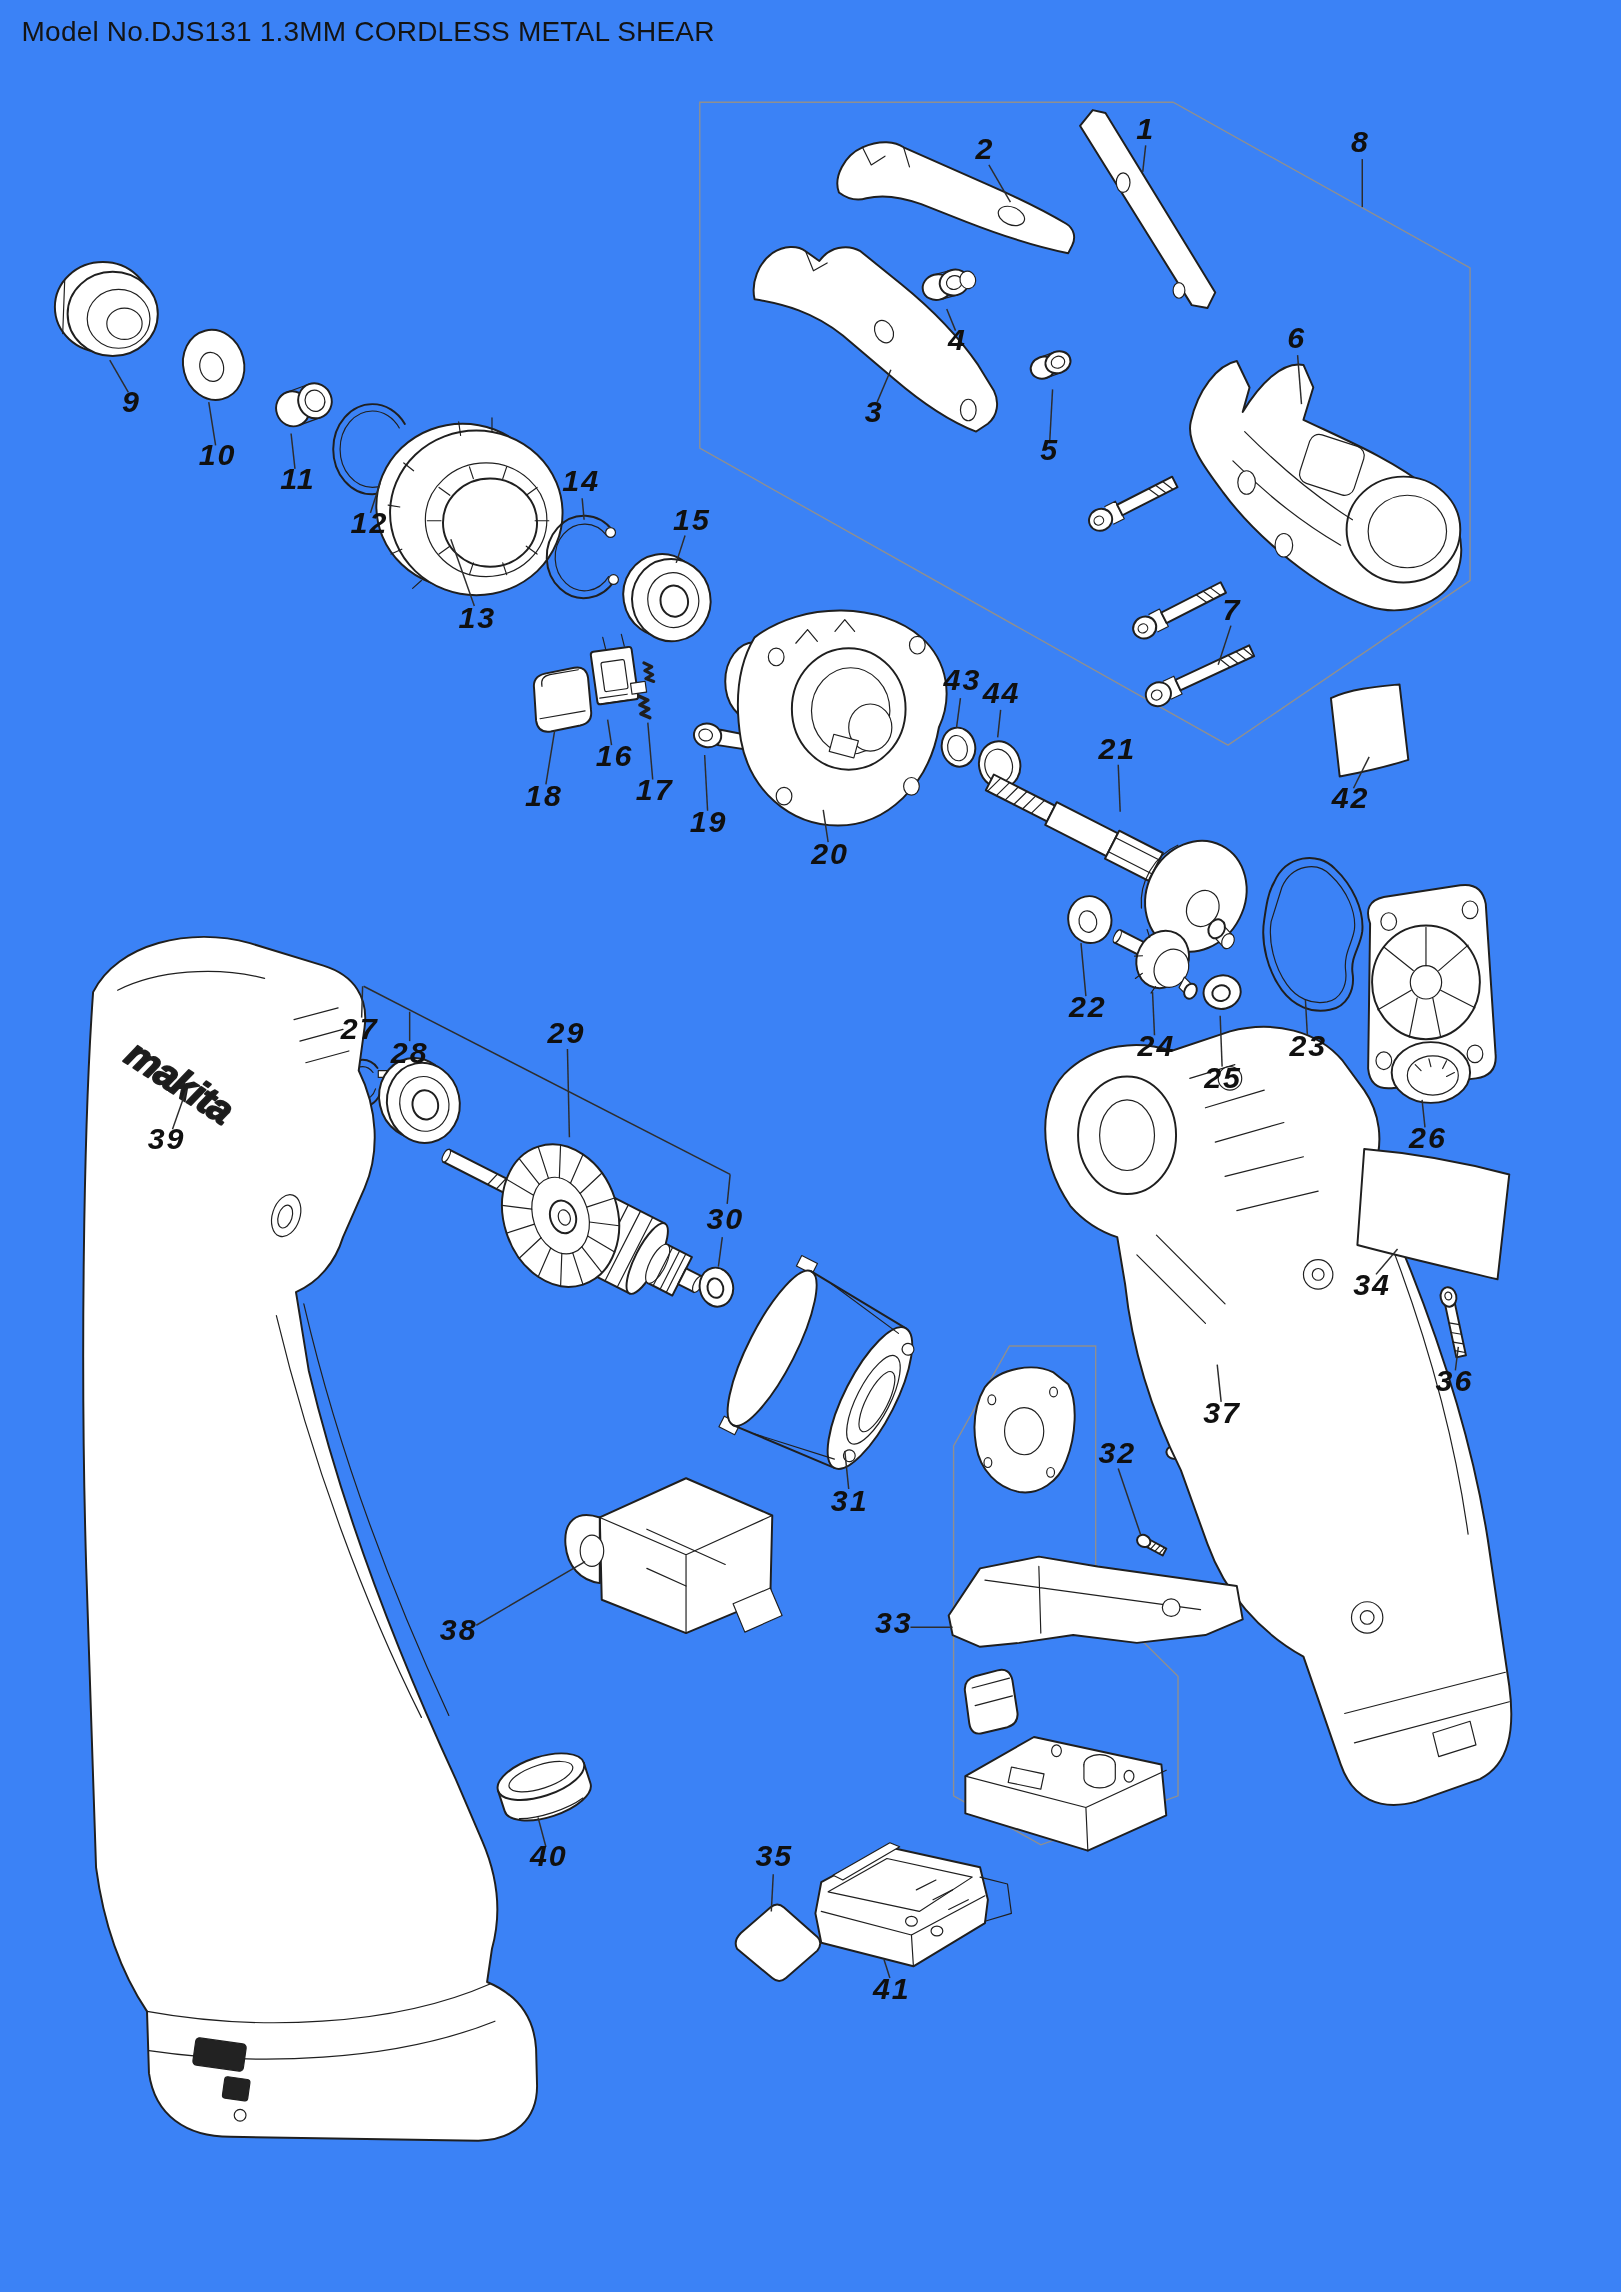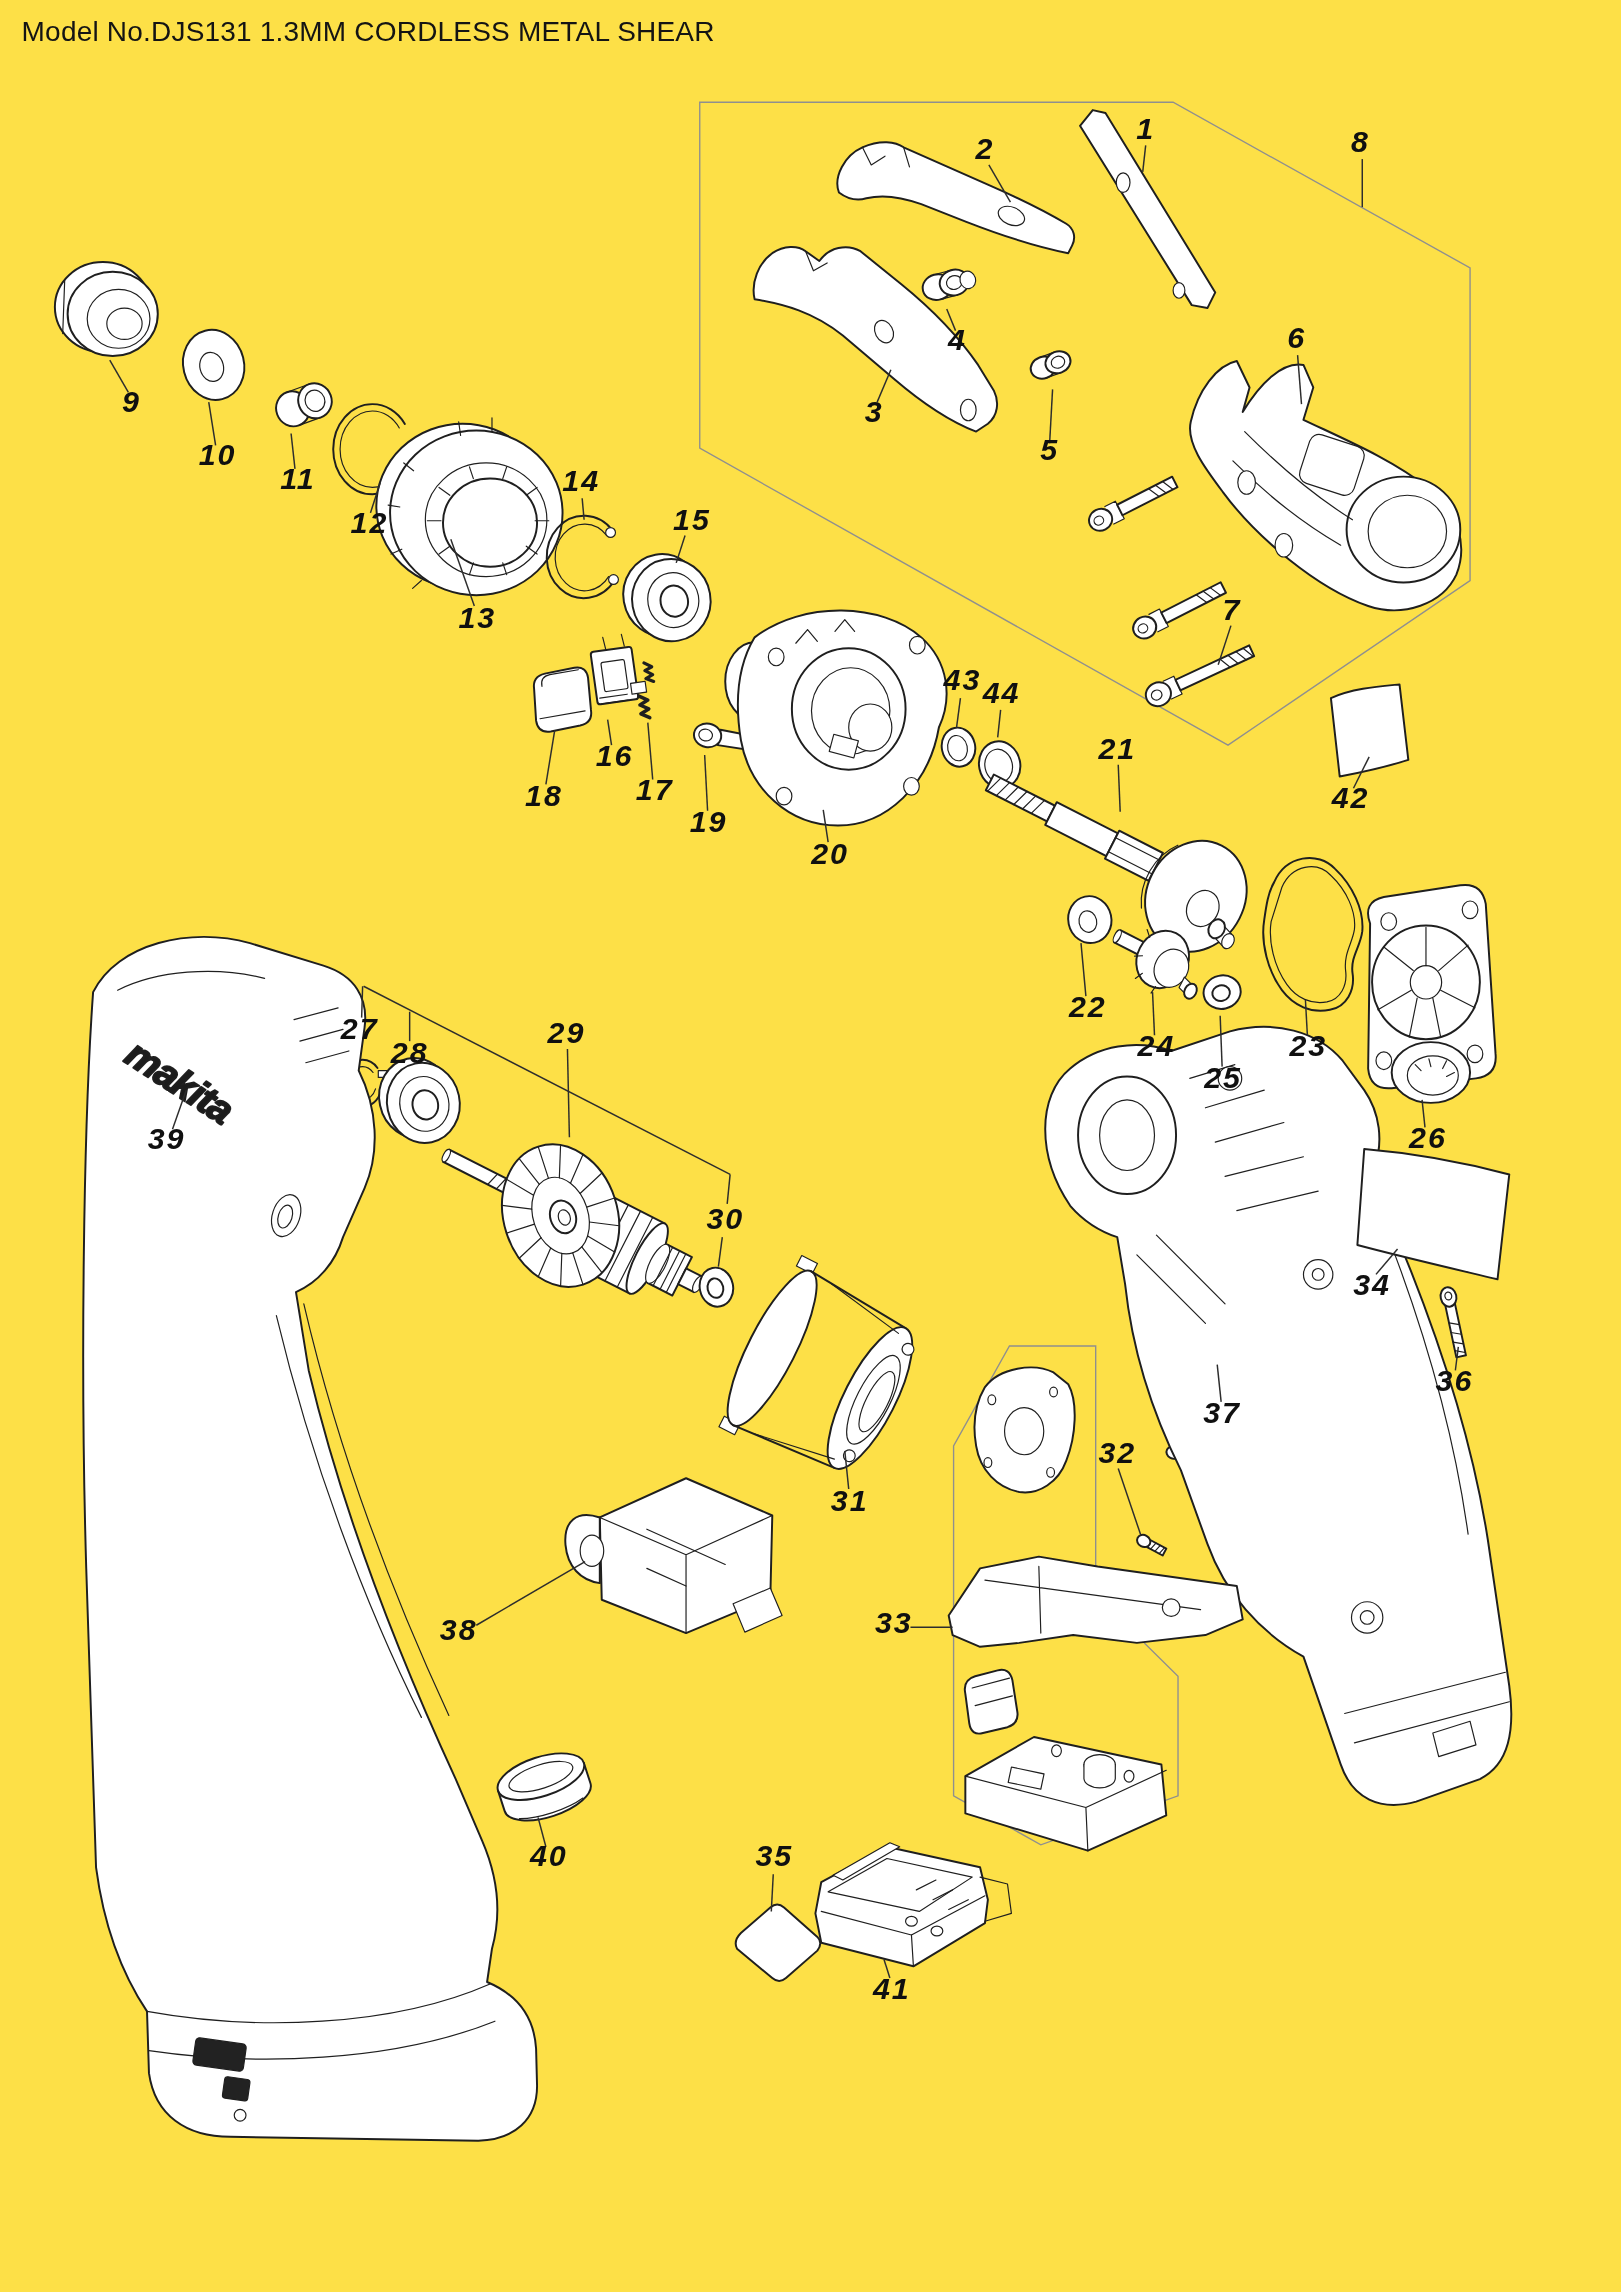--- a/index.html
+++ b/index.html
@@ -1,16 +1,16 @@
 <!DOCTYPE html>
 <html><head>
 <meta charset="utf-8">
 <style>
   html,body{margin:0;padding:0;background:#ffffff;}
-  #page{position:relative;width:1621px;height:2293px;background:#fde047;overflow:hidden;
+  #page{position:relative;width:1621px;height:2293px;background:#3b82f6;overflow:hidden;
         font-family:"Liberation Sans",sans-serif;}
   #title{position:absolute;left:21.6px;top:15.7px;font-size:28px;color:#141414;
          letter-spacing:0.2px;white-space:nowrap;}
   svg{position:absolute;left:0;top:0;}
   .p{stroke:#1f1f1f;stroke-width:2;fill:#ffffff;stroke-linejoin:round;stroke-linecap:round;}
   .p .thin{stroke-width:1.2;}
   .p .dark{fill:#222222;}
   .nf{fill:none !important;}
   .frame{fill:none;stroke:#8f8f8f;stroke-width:1.4;}
   .leader{stroke:#2d2d2d;stroke-width:1.5;fill:none;}

